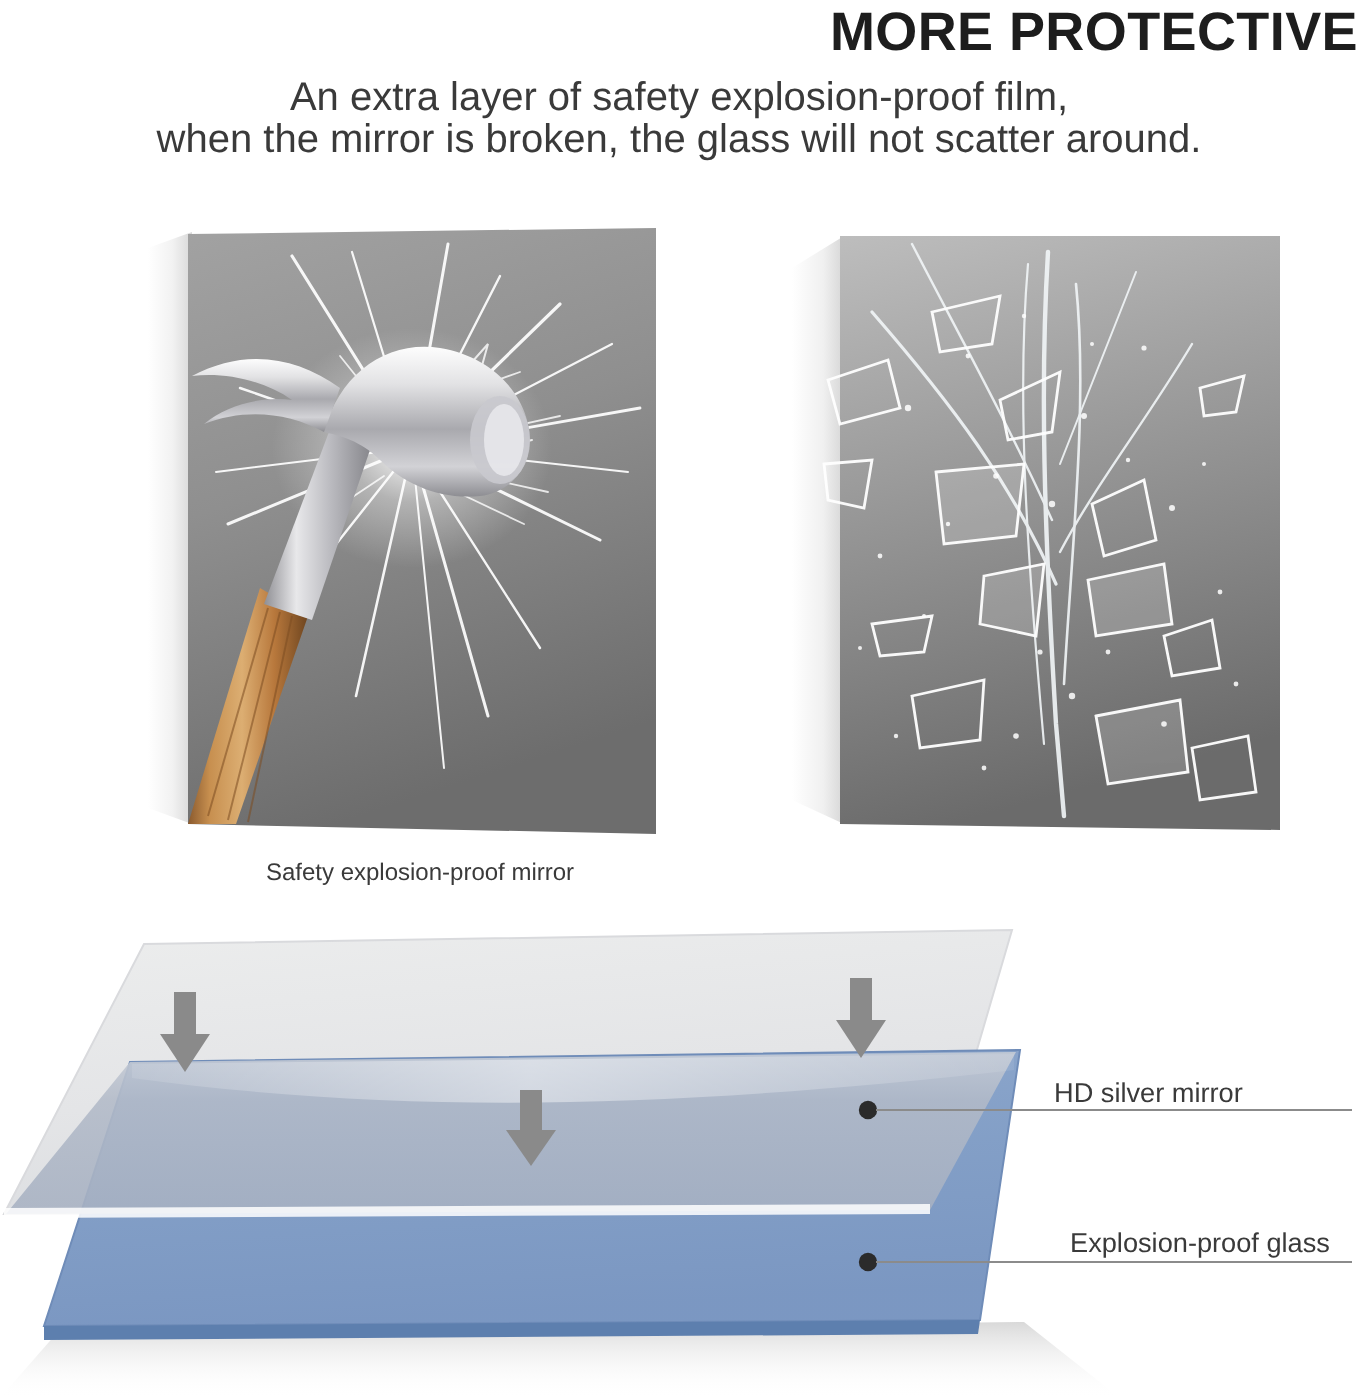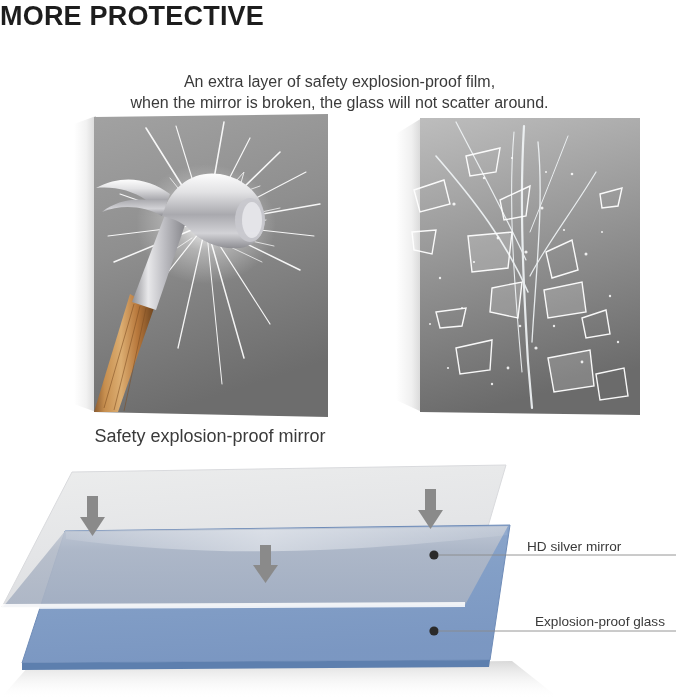--- a/index.html
+++ b/index.html
@@ -6,39 +6,39 @@
   body{
     width:679px;height:699px;position:relative;overflow:hidden;
     font-family:"Liberation Sans","DejaVu Sans",sans-serif;
     color:#2b2b2b;
     -webkit-font-smoothing:antialiased;
   }
   .stage{position:absolute;inset:0;width:679px;height:699px;}
 
   
   .title{
-    position:absolute;left:0;top:-1px;width:679px;text-align:left;
+    position:absolute;left:0;top:-1px;width:679px;text-align:right;
     font-size:27px;font-weight:bold;letter-spacing:.2px;color:#1d1d1d;
     line-height:34px;
   }
   .sub{
     position:absolute;left:0;width:679px;text-align:center;
-    font-size:16px;line-height:21px;color:#3a3a3a;margin-top:32px;
+    font-size:20px;line-height:21px;color:#3a3a3a;
   }
   .sub1{top:39px;}
   .sub2{top:60px;}
 
   
   .photo{position:absolute;overflow:hidden;}
 
   #photo-left{left:74px;top:112px;width:256px;height:307px;}
   #photo-right{left:396px;top:112px;width:246px;height:307px;}
 
   .caption{
-    position:absolute;font-size:18px;color:#3a3a3a;text-align:center;
+    position:absolute;font-size:12px;color:#3a3a3a;text-align:center;
     top:427px;line-height:18px;
   }
   #cap-left{left:74px;width:272px;}
   #cap-right{left:396px;width:246px;}
 
   
   #layers{position:absolute;left:0;top:455px;width:679px;height:244px;}
 
   .lbl{
     position:absolute;font-size:13.6px;color:#3a3a3a;line-height:18px;

